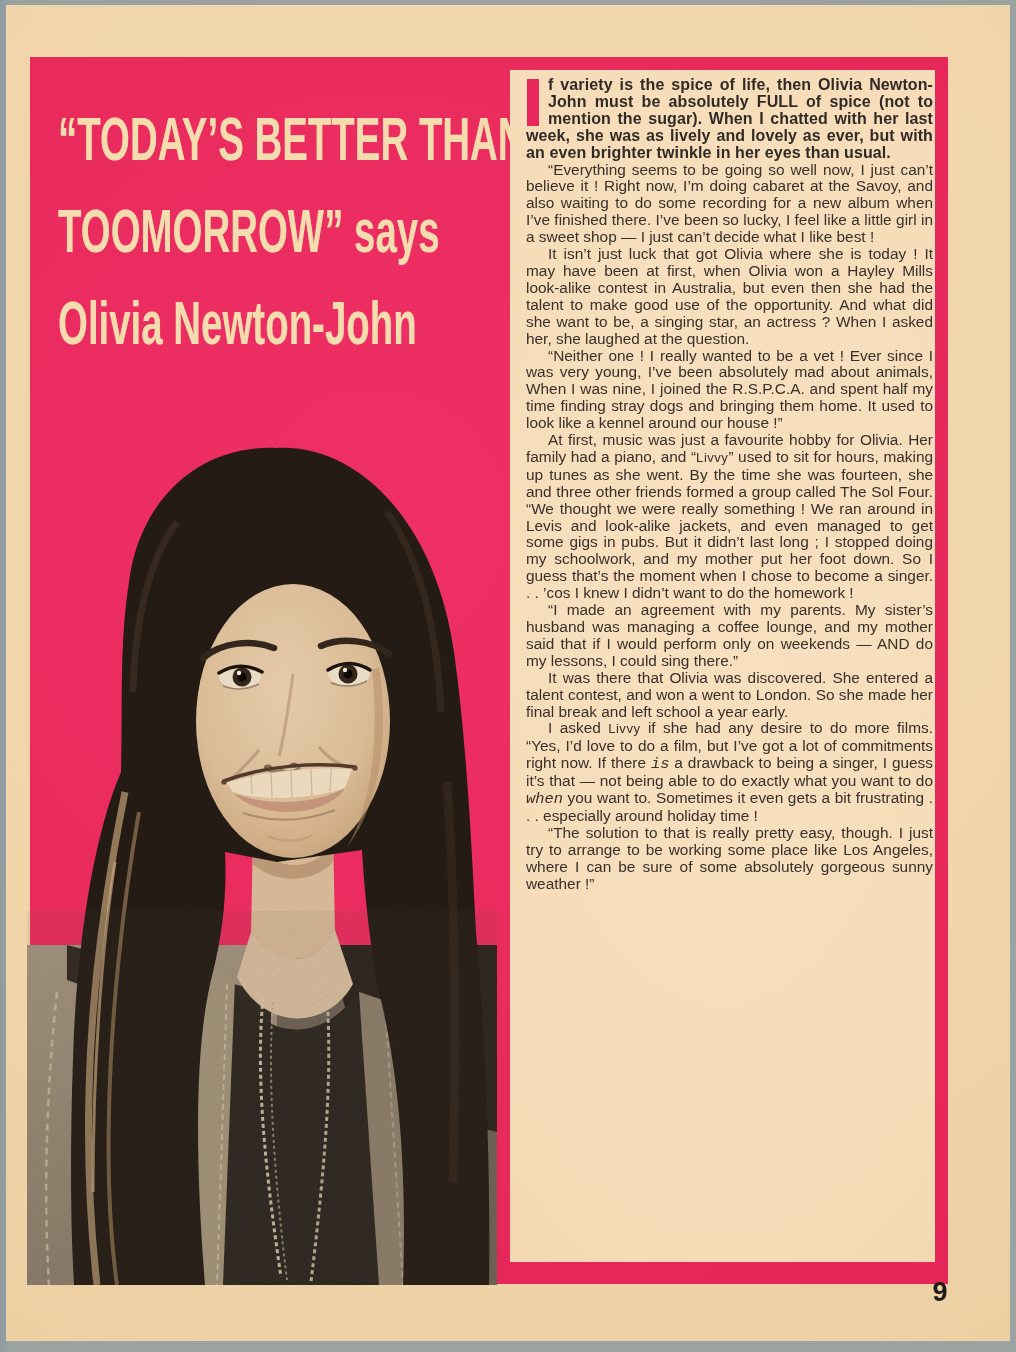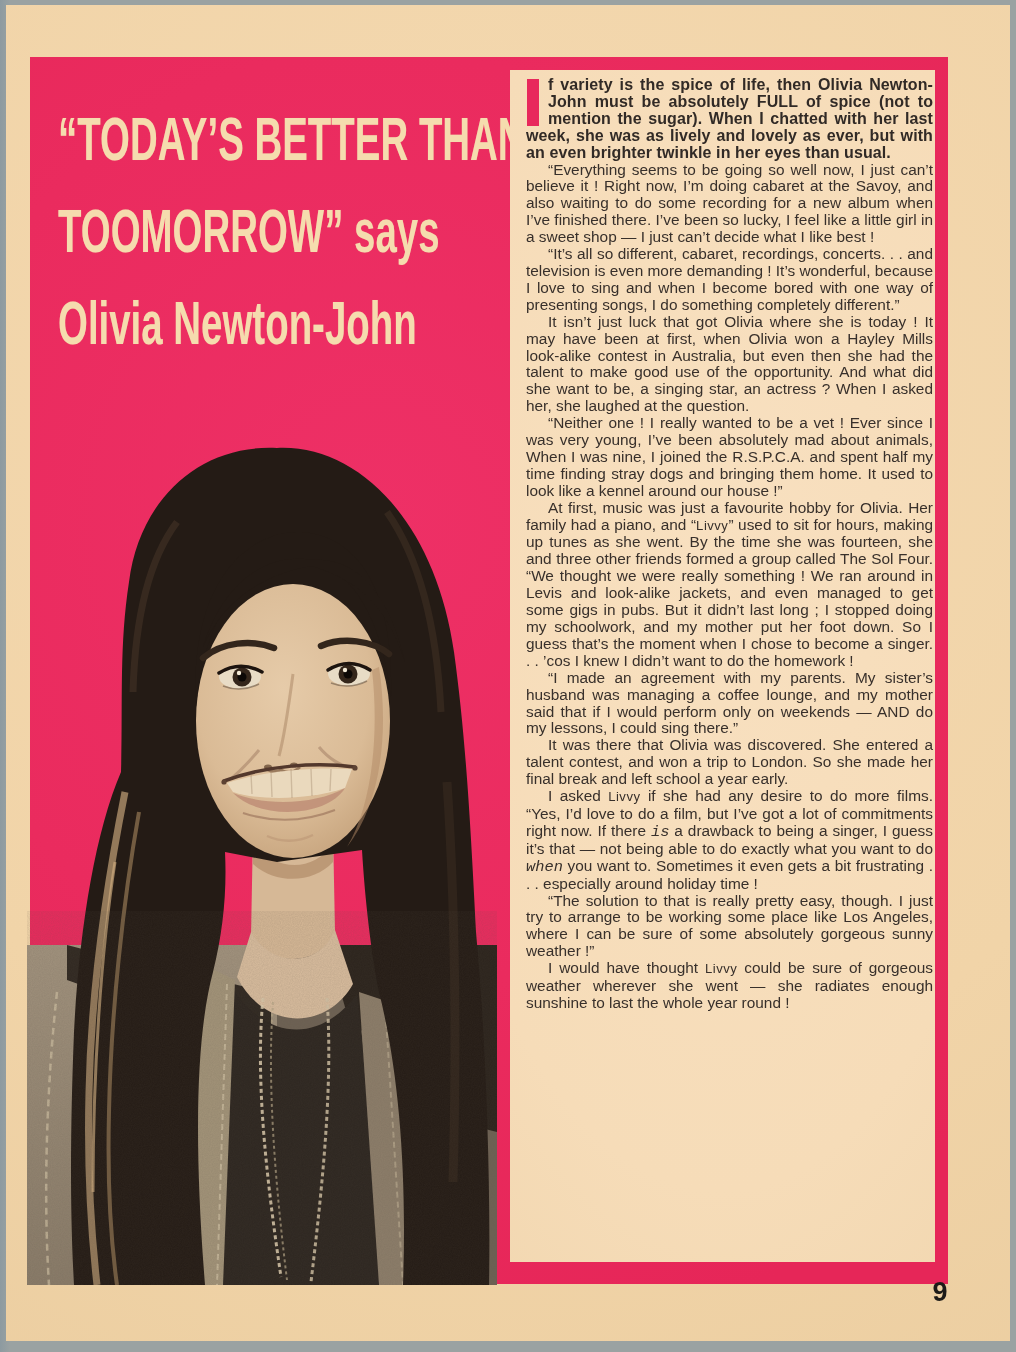--- a/index.html
+++ b/index.html
@@ -196,27 +196,25 @@
         <path d="M240,404 Q263,414 286,403" stroke="#b79172" stroke-width="2.4" fill="none" opacity=".5"></path>
       </g>
 
       <rect x="0" y="513" width="470" height="340" filter="url(#grain)"></rect>
     </svg>
 
     <div class="textbox">
       <div class="column">
           <p class="para lead"><span class="dropbar"></span>f variety is the spice of life, then Olivia Newton-John must be absolutely FULL of spice (not to mention the sugar). When I chatted with her last week, she was as lively and lovely as ever, but with an even brighter twinkle in her eyes than usual.</p>
           <p class="para">“Everything seems to be going so well now, I just can’t believe it ! Right now, I’m doing cabaret at the Savoy, and also waiting to do some recording for a new album when I’ve finished there. I’ve been so lucky, I feel like a little girl in a sweet shop — I just can’t decide what I like best !</p>
-          <p class="para">“It’s all so different, cabaret, recordings, concerts. . . and television is even more demanding ! It’s wonderful, because I love to sing and when I become bored with one way of presenting songs, I do something completely different.”</p>
           <p class="para">It isn’t just luck that got Olivia where she is today ! It may have been at first, when Olivia won a Hayley Mills look-alike contest in Australia, but even then she had the talent to make good use of the opportunity. And what did she want to be, a singing star, an actress ? When I asked her, she laughed at the question.</p>
           <p class="para">“Neither one ! I really wanted to be a vet ! Ever since I was very young, I’ve been absolutely mad about animals, When I was nine, I joined the R.S.P.C.A. and spent half my time finding stray dogs and bringing them home. It used to look like a kennel around our house !”</p>
           <p class="para">At first, music was just a favourite hobby for Olivia. Her family had a piano, and “<span class="livvy">Livvy</span>”  used to sit for hours, making up tunes as she went. By the time she was fourteen, she and three other friends formed a group called The Sol Four. “We thought we were really something ! We ran around in Levis and look-alike jackets, and even managed to get some gigs in pubs. But it didn’t last long ; I stopped doing my schoolwork, and my mother put her foot down. So I guess that’s the moment when I chose to become a singer. . . ’cos I knew I didn’t want to do the homework !</p>
           <p class="para">“I made an agreement with my parents. My sister’s husband was managing a coffee lounge, and my mother said that if I would perform only on weekends — AND do my lessons, I could sing there.”</p>
-          <p class="para">It was there that Olivia was discovered. She entered a talent contest, and won a trip to London. So she made her final break and left school a year early.</p>
+          <p class="para">It was there that Olivia was discovered. She entered a talent contest, and won a went to London. So she made her final break and left school a year early.</p>
           <p class="para">I asked <span class="livvy">Livvy</span> if she had any desire to do more films. “Yes, I’d love to do a film, but I’ve got a lot of commitments right now. If there <em>is</em> a drawback to being a singer, I guess it’s that — not being able to do exactly what you want to do <em>when</em> you want to. Sometimes it even gets a bit frustrating . . . especially around holiday time !</p>
           <p class="para">“The solution to that is really pretty easy, though. I just try to arrange to be working some place like Los Angeles, where I can be sure of some absolutely gorgeous sunny weather !”</p>
-          <p class="para">I would have thought <span class="livvy">Livvy</span> could be sure of gorgeous weather wherever she went — she radiates enough sunshine to last the whole year round !</p>
         </div>
     </div>
   </div>
 
   <div class="pagenum">9</div>
 </div>
 
 </body></html>

